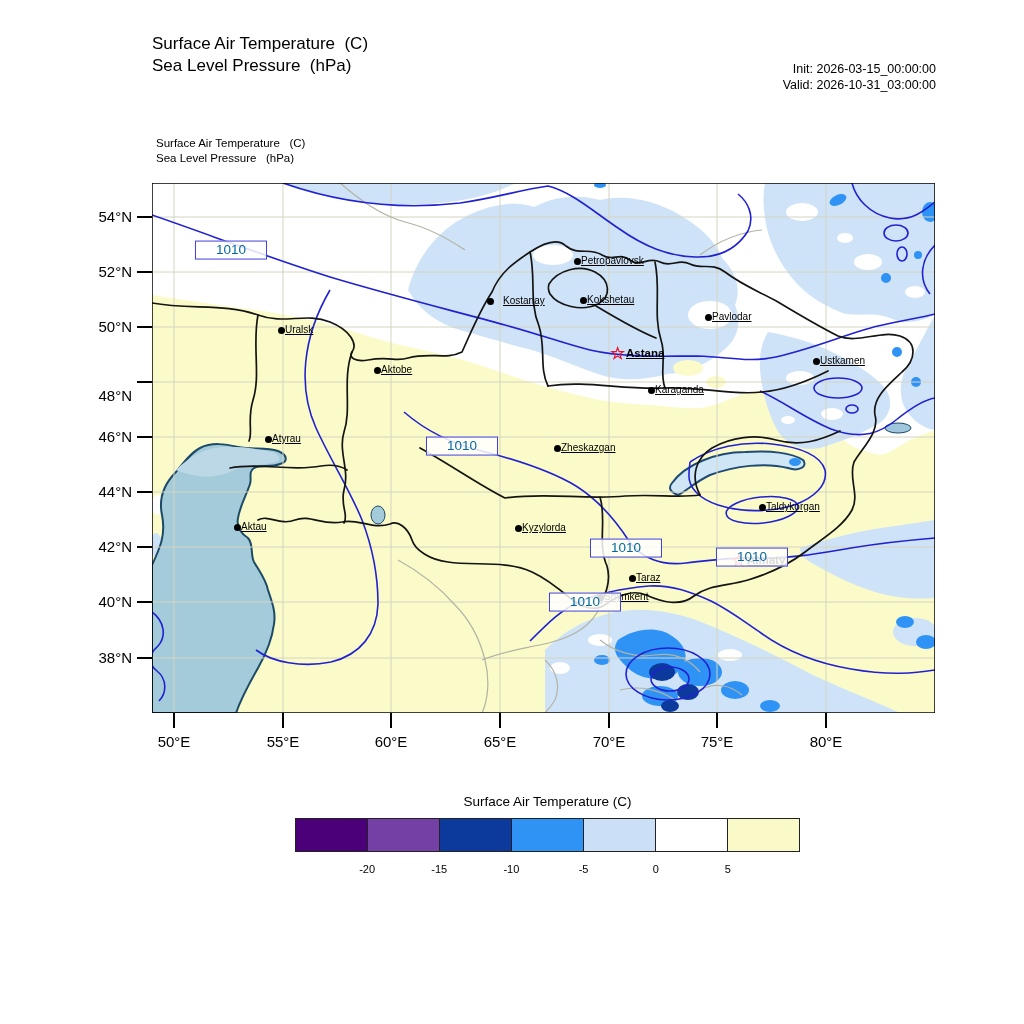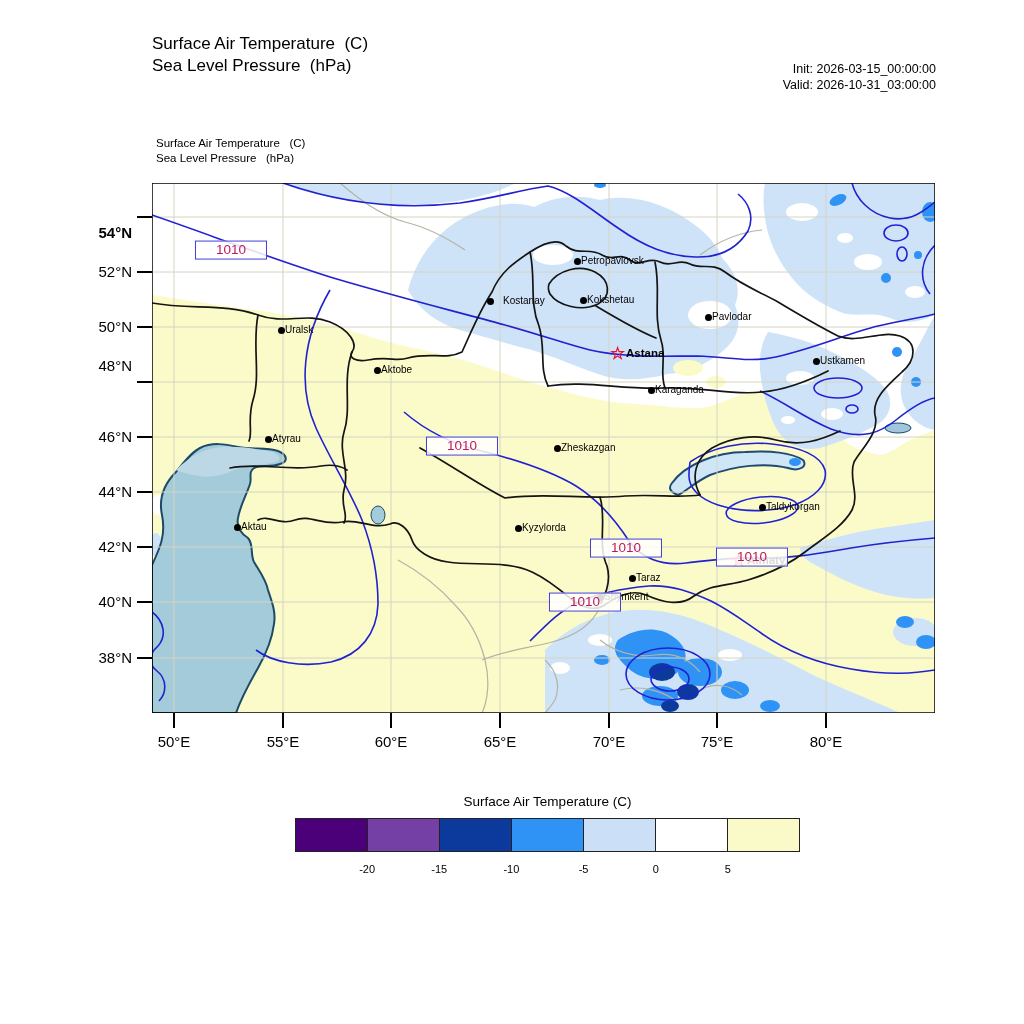--- a/index.html
+++ b/index.html
@@ -12,23 +12,23 @@
   .stamp.init{top:62px;} .stamp.valid{top:78px;}
   .map-caption{position:absolute;left:156px;font-size:11.5px;white-space:pre;}
   .map-caption.c1{top:137px;} .map-caption.c2{top:152px;}
   .map-figure{position:absolute;left:152px;top:183px;width:783px;height:530px;}
   .lat-tick{position:absolute;left:137px;width:15px;height:2px;background:#000;}
   .lat-label{position:absolute;left:78px;width:54px;text-align:right;font-size:15px;}
   .lon-tick{position:absolute;top:713px;width:2px;height:15px;background:#000;}
   .lon-label{position:absolute;top:733px;width:60px;text-align:center;font-size:15px;}
   .city-dot{position:absolute;width:7px;height:7px;background:#000;border-radius:50%;}
   .city-star{position:absolute;color:#e8112d;font-size:17px;line-height:1;font-weight:700;}
-  .city-label{position:absolute;font-size:10px;white-space:nowrap;}
+  .city-label{position:absolute;font-size:10px;white-space:nowrap;text-decoration:underline;}
   .city-label.capital{font-size:11.5px;font-weight:700;}
-  .pressure-label{position:absolute;transform:translate(-50%,-50%);color:#be185d;
+  .pressure-label{position:absolute;transform:translate(-50%,-50%);color:#0369a1;
         background:rgba(255,255,255,.85);border:1px solid #4040d8;font-size:13.5px;
         line-height:1.25;padding:0 20px;}
   .cb-title{position:absolute;left:295px;top:794px;width:505px;text-align:center;font-size:13.5px;}
   .colorbar{position:absolute;left:295px;top:818px;width:505px;height:34px;display:flex;
         border:1px solid #222;box-sizing:border-box;}
   .cb-seg{flex:1;border-right:1px solid #222;} .cb-seg:last-child{border-right:none;}
   .cb-tick{position:absolute;top:863px;width:40px;text-align:center;font-size:11px;}
 </style>
 </head>
 <body>
@@ -158,27 +158,27 @@
       <path d="M420,448 C451,465 479,485 505,498 C545,492 586,500 625,496 C656,494 678,498 700,495"></path>
       <path d="M600,497 C607,520 597,544 607,566 C611,580 607,592 601,603"></path>
       <path d="M700,495 C690,476 696,458 712,448 C731,437 756,434 776,440 C801,447 821,440 840,431"></path>
     </g>
     <rect x="152" y="183" width="783" height="530" fill="none" stroke="#000" stroke-width="1.5"></rect>
   </svg>
   </div>
 
   <div id="axis-layer">
       <div class="lat-tick" style="top: 216px;"></div>
-      <div class="lat-label" style="top: 224px; font-weight: bold;">54°N</div>
+      <div class="lat-label" style="top: 208px;">54°N</div>
       <div class="lat-tick" style="top: 271px;"></div>
       <div class="lat-label" style="top: 263px;">52°N</div>
       <div class="lat-tick" style="top: 326px;"></div>
       <div class="lat-label" style="top: 318px;">50°N</div>
       <div class="lat-tick" style="top: 381px;"></div>
-      <div class="lat-label" style="top: 357px;">48°N</div>
+      <div class="lat-label" style="top: 387px;">48°N</div>
       <div class="lat-tick" style="top: 436px;"></div>
       <div class="lat-label" style="top: 428px;">46°N</div>
       <div class="lat-tick" style="top: 491px;"></div>
       <div class="lat-label" style="top: 483px;">44°N</div>
       <div class="lat-tick" style="top: 546px;"></div>
       <div class="lat-label" style="top: 538px; text-align: right;">42°N</div>
       <div class="lat-tick" style="top: 601px;"></div>
       <div class="lat-label" style="top: 593px;">40°N</div>
       <div class="lat-tick" style="top: 657px;"></div>
       <div class="lat-label" style="top: 649px;">38°N</div>

